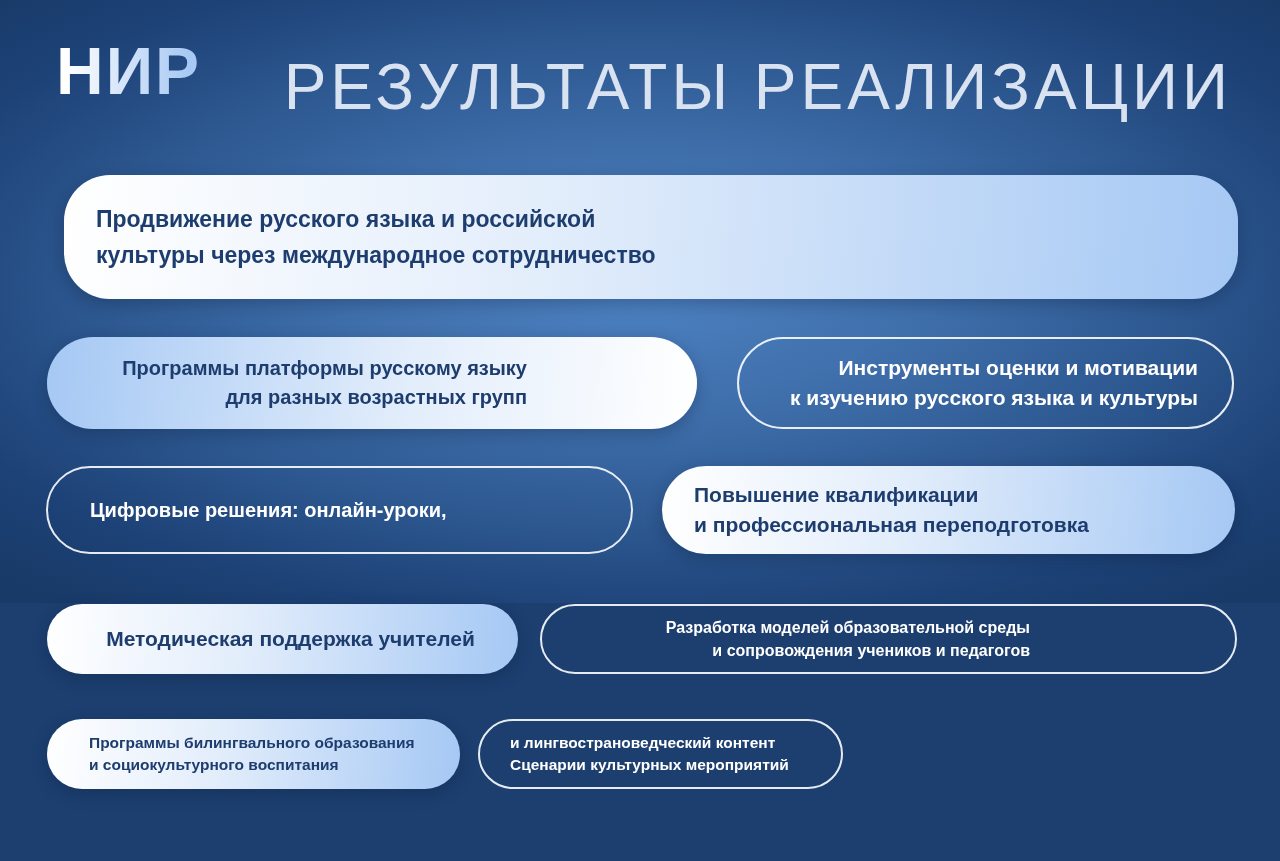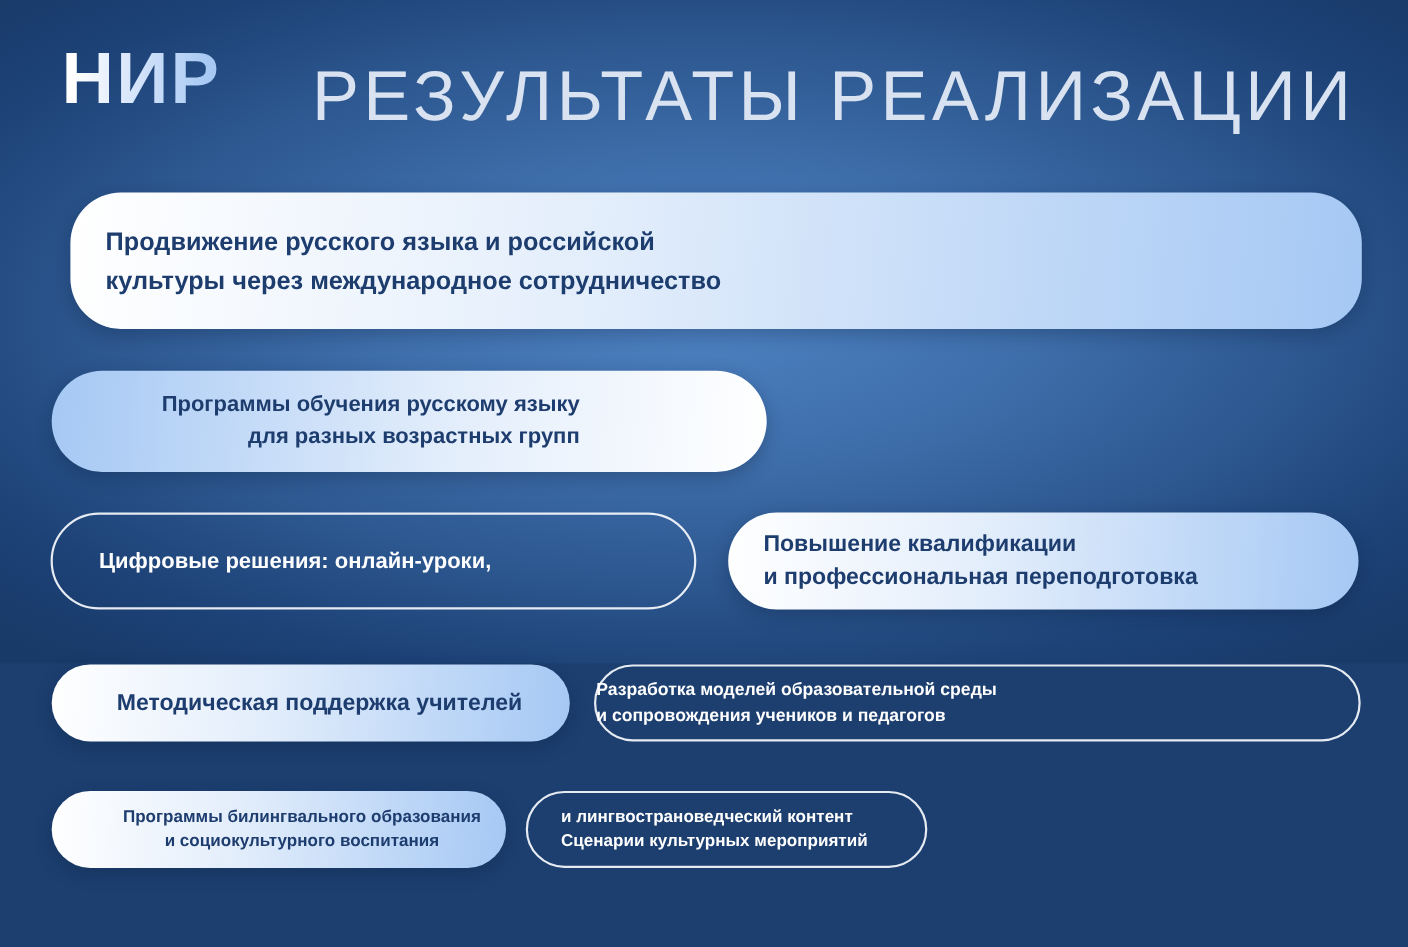--- a/index.html
+++ b/index.html
@@ -63,25 +63,25 @@
   .r3r{
     left:662px;top:466px;width:573px;height:88px;border-radius:44px;
     padding-left:32px;font-size:21px;line-height:30px;text-align:left;
   }
   .r4l{
     left:47px;top:604px;width:471px;height:70px;border-radius:35px;
     font-size:21px;line-height:26px;text-align:center;padding-left:16px;
   }
   .r4r{
     left:540px;top:604px;width:697px;height:70px;border-radius:35px;
-    padding-right:205px;font-size:16px;line-height:23px;text-align:left;
+    padding-right:205px;font-size:16px;line-height:23px;text-align:right;
   }
   .r5a{
     left:47px;top:719px;width:413px;height:70px;border-radius:35px;
-    padding-left:42px;font-size:15.5px;line-height:22px;text-align:center;
+    padding-left:42px;font-size:15.5px;line-height:22px;text-align:left;
   }
   .r5b{
     left:478px;top:719px;width:365px;height:70px;border-radius:35px;
     padding-left:30px;font-size:15.5px;line-height:22px;text-align:left;
   }
   .r5c{
     left:868px;top:719px;width:368px;height:70px;border-radius:35px;
     padding-left:28px;font-size:15.5px;line-height:22px;text-align:left;
   }
 </style>
@@ -92,24 +92,28 @@
 
   <div class="logo">НИР</div>
   <h1 class="title">РЕЗУЛЬТАТЫ РЕАЛИЗАЦИИ</h1>
 
   <div class="pill filled grad-wb hero">
     <span class="ln">Продвижение русского языка и российской</span>
     <span class="ln">культуры через международное сотрудничество</span>
   </div>
 
   <div class="pill filled grad-bw r2l">
-    <span class="ln">Программы обучения русскому языку</span>
+    <span class="ln">Программы платформы русскому языку</span>
     <span class="ln">для разных возрастных групп</span>
   </div>
 
+  <div class="pill outlined r2r">
+    <span class="ln">Инструменты оценки и мотивации</span>
+    <span class="ln">к изучению русского языка и культуры</span>
+  </div>
 
   <div class="pill outlined r3l">
     <span class="ln">Цифровые решения: онлайн-уроки,</span>
   </div>
 
   <div class="pill filled grad-wb r3r">
     <span class="ln">Повышение квалификации</span>
     <span class="ln">и профессиональная переподготовка</span>
   </div>
 

